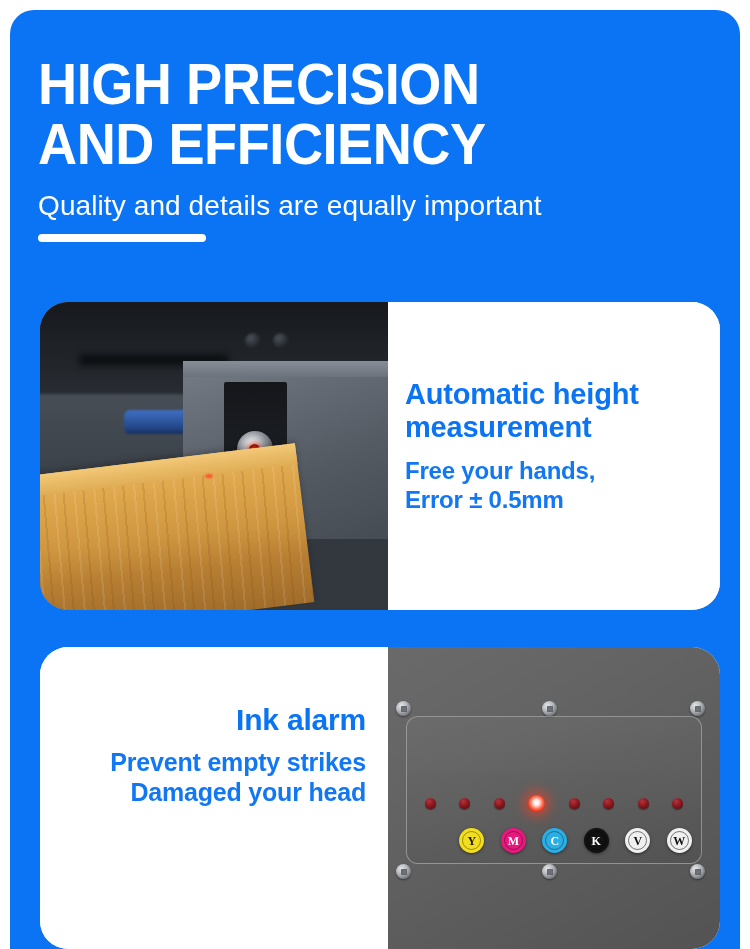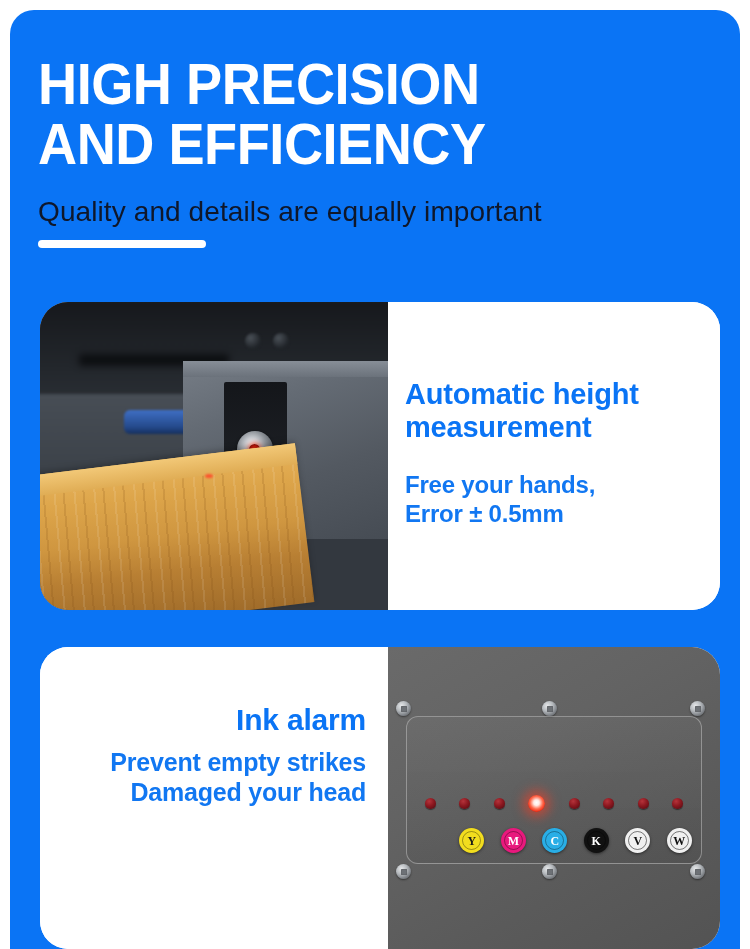--- a/index.html
+++ b/index.html
@@ -30,22 +30,22 @@
     font-size:57px;
     line-height:60px;
     font-weight:bold;
     letter-spacing:-0.5px;
     transform:scaleX(0.95);
     transform-origin:left top;
     white-space:pre-line;
   }
 
   .subhead{
-    margin-top:22px;
-    color:#0f172a;
+    margin-top:16px;
+    color:#ffffff;
     font-size:28px;
     line-height:32px;
     font-weight:normal;
     letter-spacing:0.1px;
   }
 
   .rule{
     margin-top:12px;
     width:168px; height:8px;
     background:#ffffff;
@@ -74,21 +74,21 @@
 
   .c-title{
     color:#0A74F5;
     font-size:29px;
     line-height:33px;
     font-weight:bold;
     letter-spacing:-0.2px;
     white-space:pre-line;
   }
   .c-body{
-    margin-top:26px;
+    margin-top:12px;
     color:#1177F2;
     font-size:24px;
     line-height:29px;
     font-weight:bold;
     letter-spacing:-0.2px;
     white-space:pre-line;
   }
   .card-two .c-title{ font-size:30px; line-height:34px; }
   .card-two .c-body { font-size:25px; line-height:30px; margin-top:10px; }
 

